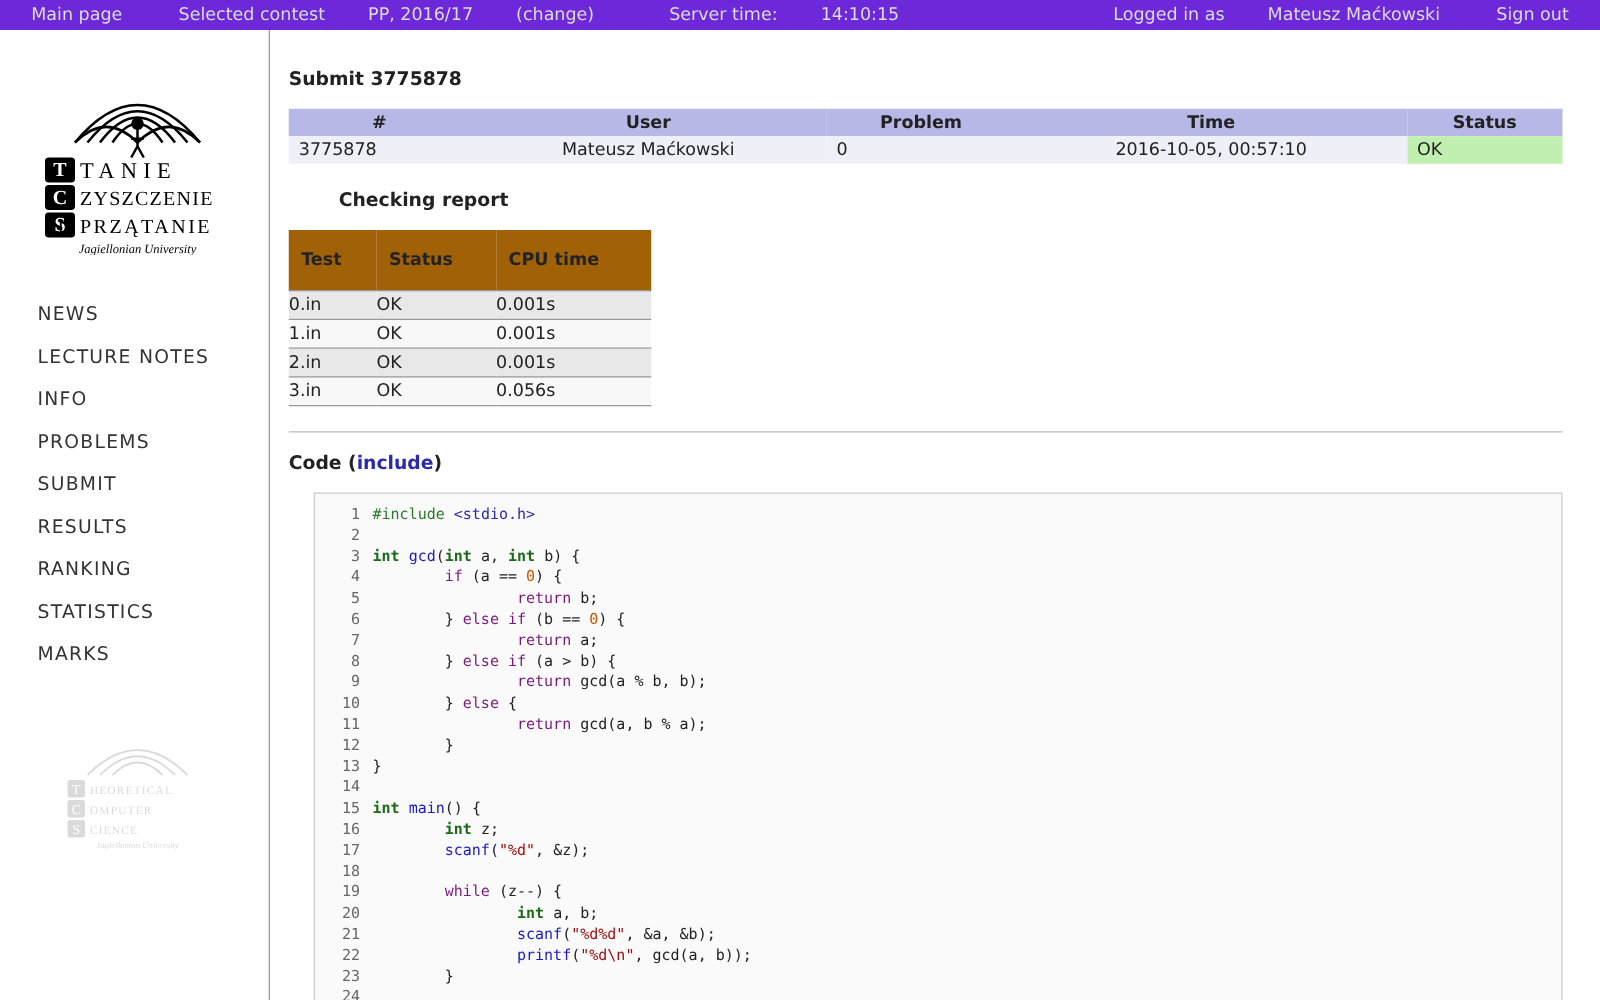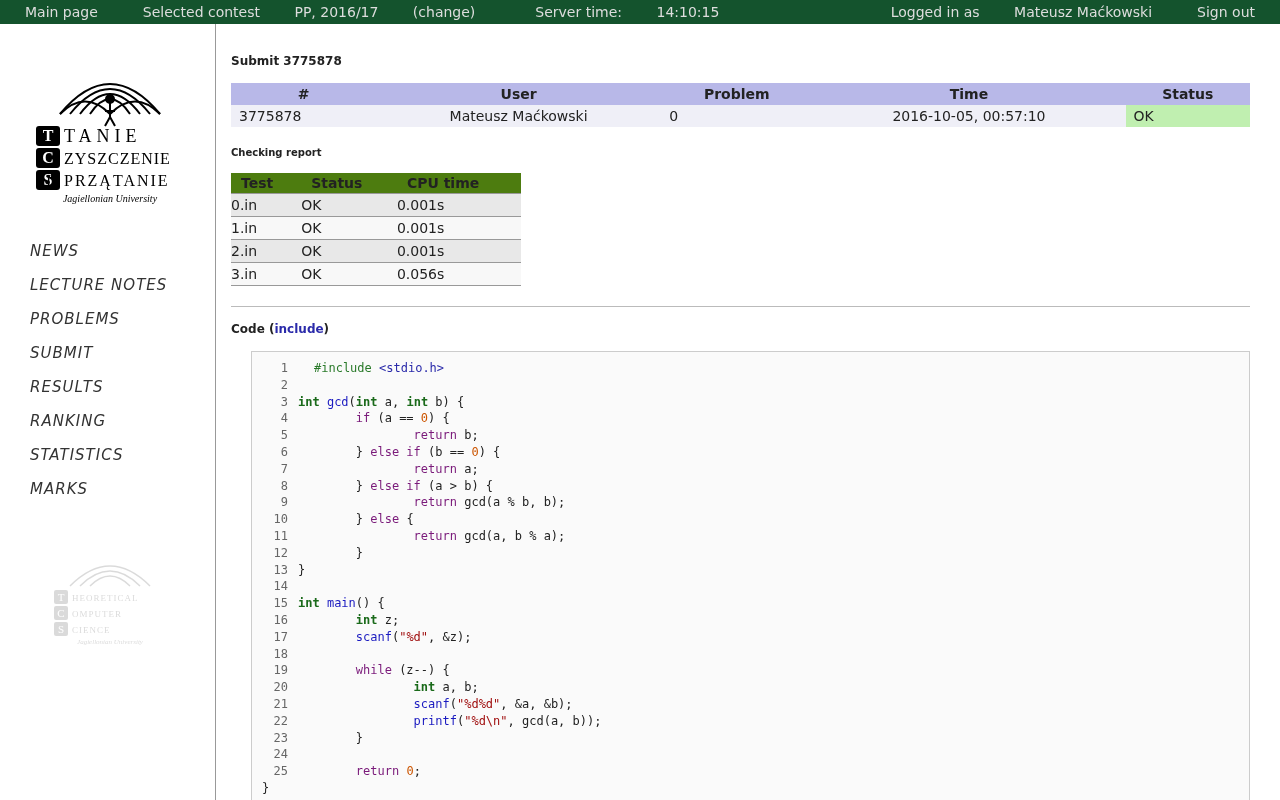--- a/index.html
+++ b/index.html
@@ -1,46 +1,46 @@
 <!DOCTYPE html>
 <html><head>
 <meta charset="utf-8">
 <style>
   * { box-sizing: border-box; }
   html, body { margin: 0; padding: 0; font-family: "DejaVu Sans", "Helvetica Neue", Arial, sans-serif; font-size: 14px; color: #222; background: #fff; }
   a { color: inherit; text-decoration: none; }
-  .topbar { background: #14532d; color: #ddd; height: 24px; line-height: 24px; font-size: 14px; display: flex; align-items: center; padding: 0 10px; }
+  .topbar { background: #6d28d9; color: #ddd; height: 24px; line-height: 24px; font-size: 14px; display: flex; align-items: center; padding: 0 10px; }
   .topbar .spacer { flex: 1; }
   .topbar span, .topbar a { padding: 0 15px; white-space: nowrap; color: #ddd; }
   .layout { display: flex; min-height: calc(800px - 24px); }
   .sidebar { width: 216px; border-right: 1px solid #999; padding: 20px 0 20px 30px; }
   .logo { margin-bottom: 30px; width: 160px; }
   .logo svg { display: block; }
-  .nav { list-style: none; padding: 0; margin: 0; font-style: italic; }
+  .nav { list-style: none; padding: 0; margin: 0; }
   .nav li { padding: 8px 0; font-size: 15px; letter-spacing: 1px; color: #333; }
   .nav li a { color: #333; }
   .footer-logo { margin-top: 40px; opacity: 0.3; width: 120px; margin-left: 20px; }
   .main { flex: 1; padding: 20px 30px 40px 15px; }
   h2, h3 { margin: 10px 0 15px; font-weight: bold; }
-  h2 { font-size: 12px; }
-  h3 { font-size: 10px; }
+  h2 { font-size: 15px; }
+  h3 { font-size: 15px; margin-left: 40px; }
   table.subtable { width: 100%; border-collapse: collapse; font-size: 14px; margin-bottom: 20px; }
   table.subtable th { background: #b8b8e8; padding: 3px 8px; font-weight: bold; text-align: center; }
   table.subtable td { background: #efeff7; padding: 3px 8px; }
   table.subtable td.status-ok { background: #c0efb0; }
   table.check { border-collapse: collapse; font-size: 14px; margin-bottom: 20px; width: 290px; }
-  table.check th { background: #4d7c0f; padding: 2px 10px; text-align: left; border-bottom: 1px solid #999; }
+  table.check th { background: #a16207; padding: 16px 10px; text-align: left; border-bottom: 1px solid #999; }
   table.check td { padding: 3px 0; border-bottom: 1px solid #999; }
   table.check tr:nth-child(odd) td { background: #e8e8e8; }
   table.check tr:nth-child(even) td { background: #f8f8f8; }
   hr { border: none; border-top: 1px solid #bbb; margin: 10px 0 15px; }
   .code-link { color: #2a2aaa; }
   .codeblock { border: 1px solid #ccc; background: #fafafa; padding: 8px 10px; font-family: "DejaVu Sans Mono", Menlo, Consolas, monospace; font-size: 12px; line-height: 1.4; white-space: pre; overflow-x: auto; margin-left: 20px; }
   .codeblock .ln { display: inline-block; width: 26px; text-align: right; color: #666; margin-right: 10px; user-select: none; }
-  .tok-pp   { color: #2a7a2a; margin-left: 16px; }
+  .tok-pp   { color: #2a7a2a; }
   .tok-inc  { color: #2a2aaa; }
   .tok-kw   { color: #7a1a7a; }
   .tok-type { color: #1a6a1a; font-weight: bold; }
   .tok-fn   { color: #1a1ac0; }
   .tok-num  { color: #cc5500; }
   .tok-str  { color: #a01010; }
 </style>
 </head>
 <body>
 
@@ -84,20 +84,21 @@
           <text x="18" y="141" fill="#fff" font-size="16" text-anchor="middle" font-weight="bold">S</text>
           <text x="16" y="142" font-size="16" letter-spacing="2" fill="#000">I </text>
           <text x="34" y="142" font-size="16" letter-spacing="2" fill="#000">PRZĄTANIE</text>
           <text x="80" y="158" font-size="10" text-anchor="middle" fill="#000" font-style="italic">Jagiellonian University</text>
         </g>
       </svg>
     </div>
     <ul class="nav" id="nav-list">
         <li><a href="#">NEWS</a></li>
         <li><a href="#">LECTURE NOTES</a></li>
+        <li><a href="#">INFO</a></li>
         <li><a href="#">PROBLEMS</a></li>
         <li><a href="#">SUBMIT</a></li>
         <li><a href="#">RESULTS</a></li>
         <li><a href="#">RANKING</a></li>
         <li><a href="#">STATISTICS</a></li>
         <li><a href="#">MARKS</a></li>
       </ul>
     <div class="footer-logo">
       <svg viewBox="0 0 120 100" width="120" height="100">
         <g stroke="#888" stroke-width="1.5" fill="none">

